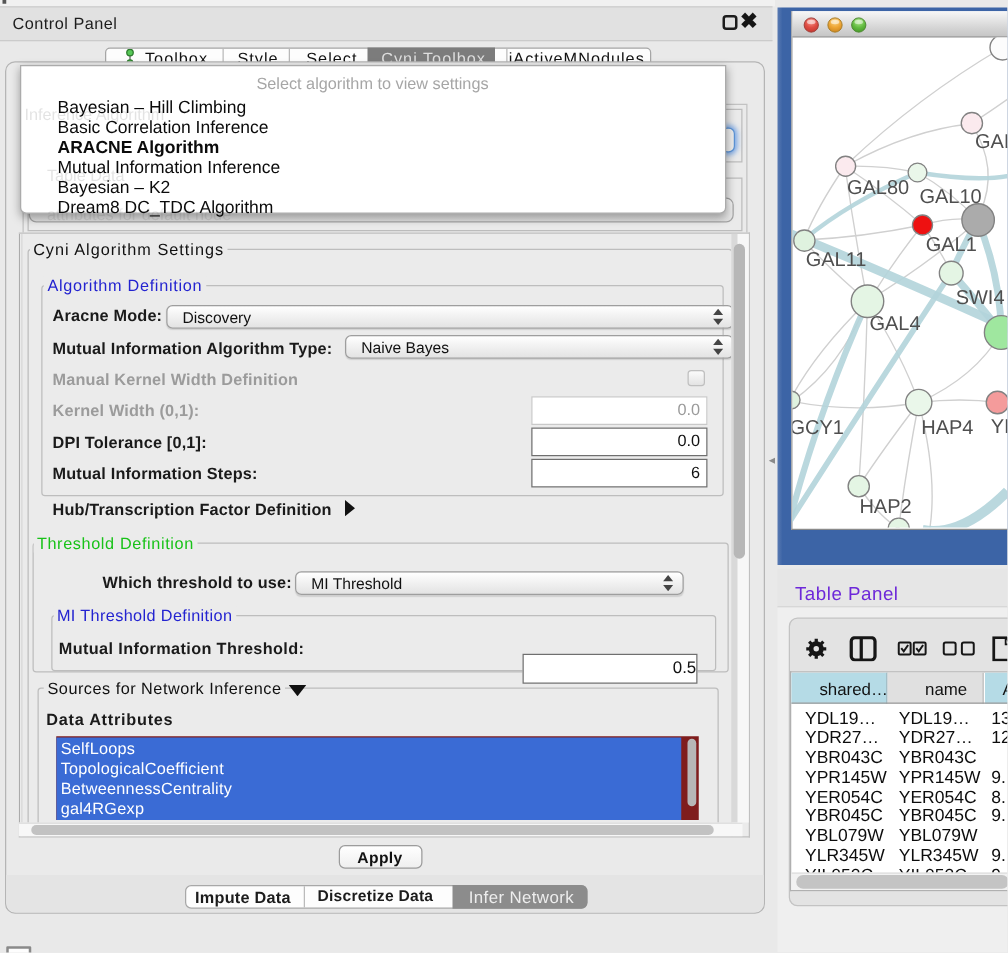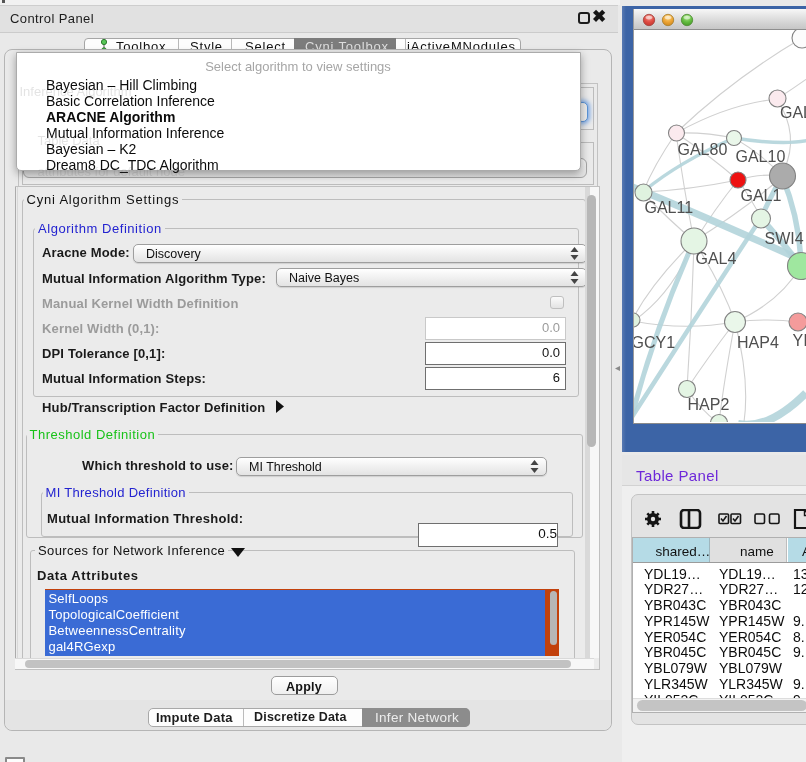--- a/index.html
+++ b/index.html
@@ -129,21 +129,21 @@
     <div class="field" style="left:403px;top:320px;width:138px;height:20px;border:1.5px solid #6f6f6f;
          padding:2px 0 0 0;font-size:13.5px;margin-top:16px;">0.5</div>
 
     <div class="grp" style="left:15px;top:363px;width:543px;height:200px;"></div>
     <div class="gtitle" style="left:20px;top:356px;color:#111;letter-spacing:0.4px;">Sources for Network Inference</div>
     <svg class="abs" style="left:216px;top:361px;" width="14" height="9" viewBox="0 0 14 9">
       <polygon points="0,0 14,0 7,9" fill="#111"></polygon>
     </svg>
     <div class="lbl" style="left:22px;top:381px;letter-spacing:0.6px;">Data Attributes</div>
 
-    <div class="abs" style="left:30px;top:402px;width:514px;height:67px;background:#c2410c;overflow:hidden;">
+    <div class="abs" style="left:30px;top:402px;width:514px;height:67px;background:#7f1d1d;overflow:hidden;">
       <div style="position:absolute;left:0;top:0.5px;width:500px;height:66px;background:#3a6bd5;"></div>
       <div style="position:absolute;left:3.5px;top:1.5px;font-size:13px;letter-spacing:0.2px;color:#fff;line-height:16px;">
         SelfLoops<br>TopologicalCoefficient<br>BetweennessCentrality<br>gal4RGexp
       </div>
       <div style="position:absolute;left:505px;top:1.5px;width:7px;height:54px;background:#b7b7b7;border-radius:3.5px;"></div>
     </div>
 
     <div class="abs" style="left:0;top:471px;width:579px;height:12px;background:#f7f7f7;border-top:1px solid #d9d9d9;"></div>
     <div class="abs" style="left:10px;top:473px;width:546px;height:8px;background:#c2c2c2;border-radius:4px;"></div>
 

